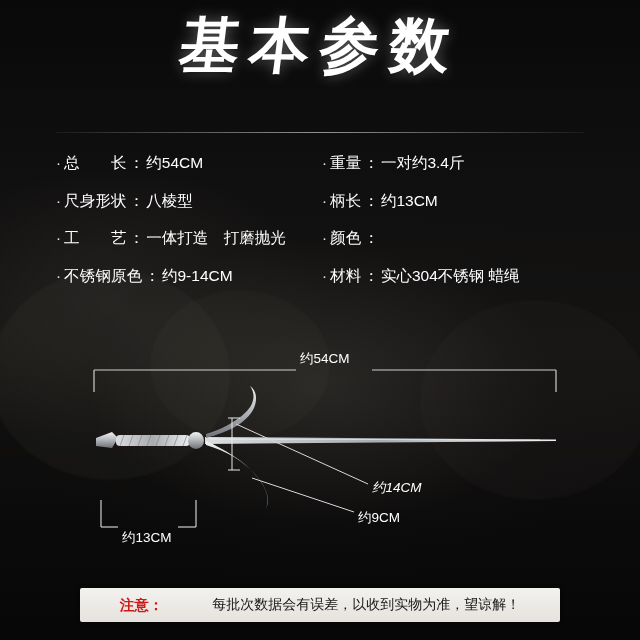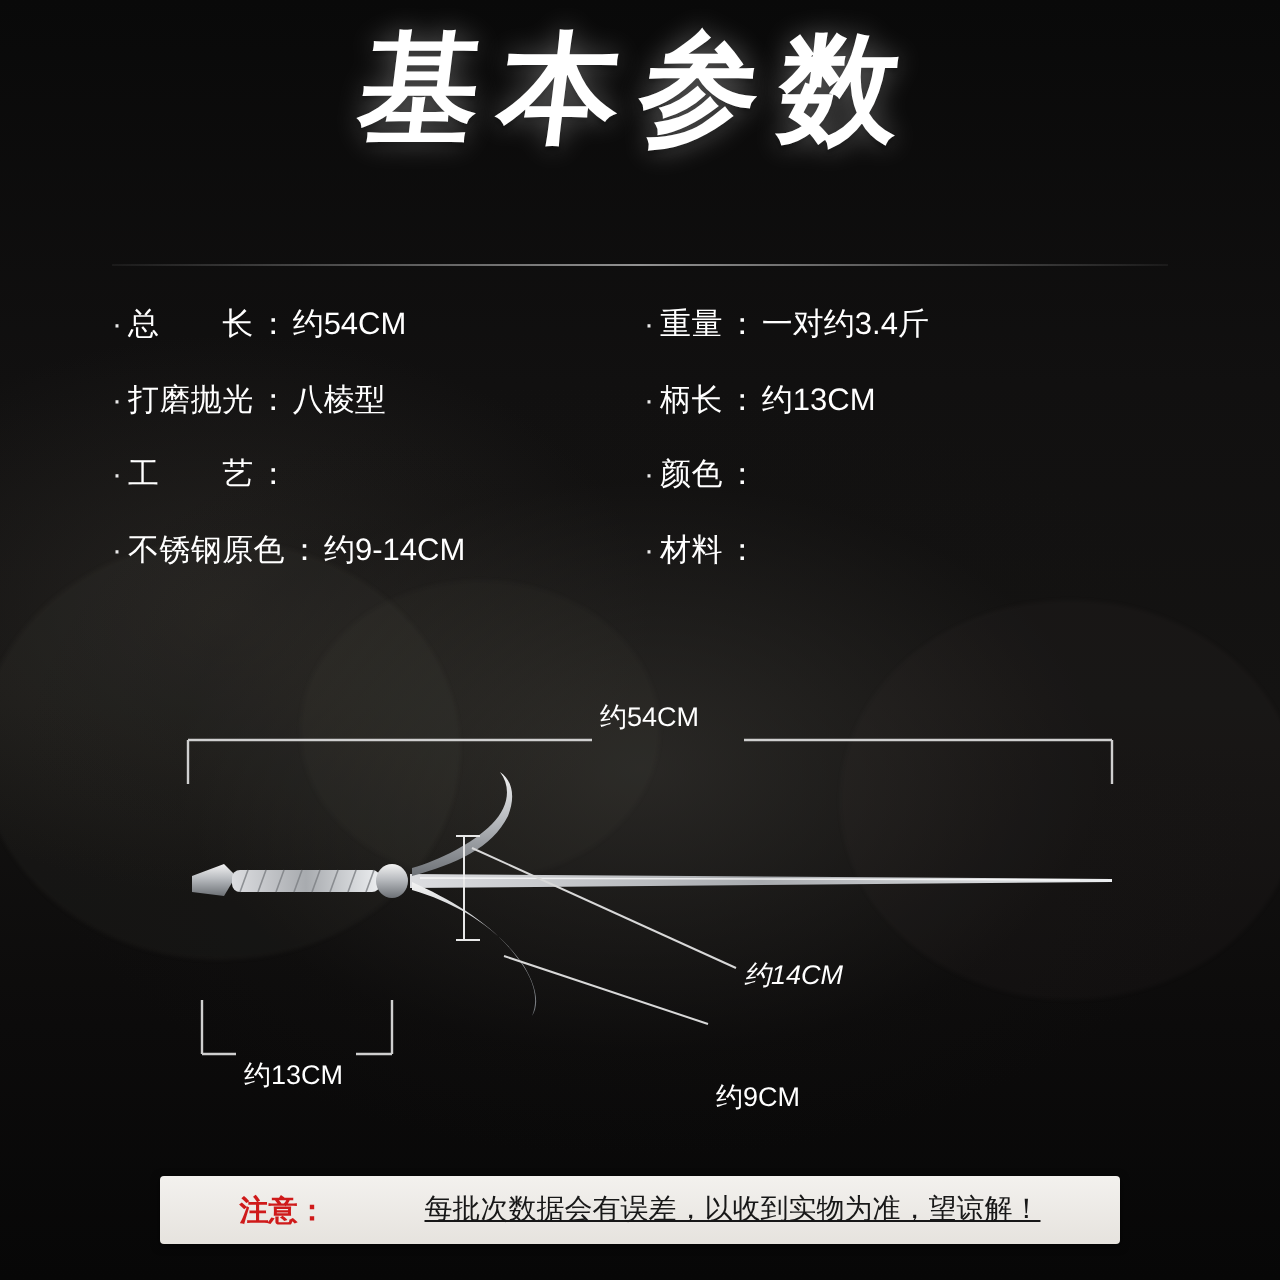--- a/index.html
+++ b/index.html
@@ -96,21 +96,21 @@
 
   .dimtext {
     position: absolute;
     font-size: 13.5px;
     color: #ffffff;
     white-space: nowrap;
   }
   .dim-total { left: 300px; top: 350px; }
   .dim-handle { left: 122px; top: 529px; }
   .dim-14 { left: 372px; top: 479px; font-style: italic; }
-  .dim-9 { left: 358px; top: 509px; margin-top: 31px; }
+  .dim-9 { left: 358px; top: 509px; }
 
   svg.diagram {
     position: absolute;
     left: 0; top: 0;
     width: 640px;
     height: 640px;
     pointer-events: none;
   }
 
   
@@ -130,21 +130,20 @@
   }
   .notice-label {
     color: #cf1a1a;
     font-size: 14.5px;
     font-weight: bold;
     margin-right: 8px;
   }
   .notice-text {
     color: #181818;
     font-size: 14px;
-    text-decoration: underline;
   }
 </style>
 </head>
 <body>
 
 <div class="page">
 
   <div class="tex a"></div>
   <div class="tex b"></div>
   <div class="tex c"></div>
@@ -158,28 +157,29 @@
 
     <div class="spec-col">
       <div class="spec-row">
         <span class="dot">·</span>
         <span class="spec-label">总　　长</span>
         <span class="spec-sep">：</span>
         <span class="spec-value">约54CM</span>
       </div>
       <div class="spec-row">
         <span class="dot">·</span>
-        <span class="spec-label">打磨抛光</span>
+        <span class="spec-label">尺身形状</span>
         <span class="spec-sep">：</span>
         <span class="spec-value">八棱型</span>
       </div>
       <div class="spec-row">
         <span class="dot">·</span>
         <span class="spec-label">工　　艺</span>
         <span class="spec-sep">：</span>
+        <span class="spec-value">一体打造　打磨抛光</span>
       </div>
       <div class="spec-row">
         <span class="dot">·</span>
         <span class="spec-label">不锈钢原色</span>
         <span class="spec-sep">：</span>
         <span class="spec-value">约9-14CM</span>
       </div>
     </div>
 
     <div class="spec-col">
@@ -197,20 +197,21 @@
       </div>
       <div class="spec-row">
         <span class="dot">·</span>
         <span class="spec-label">颜色</span>
         <span class="spec-sep">：</span>
       </div>
       <div class="spec-row">
         <span class="dot">·</span>
         <span class="spec-label">材料</span>
         <span class="spec-sep">：</span>
+        <span class="spec-value">实心304不锈钢 蜡绳</span>
       </div>
     </div>
 
   </div>
 
   <svg class="diagram" viewBox="0 0 640 640">
     <defs>
       <linearGradient id="steel" x1="0" y1="0" x2="0" y2="1">
         <stop offset="0%" stop-color="#f2f2f2"></stop>
         <stop offset="45%" stop-color="#b9bcc0"></stop>

